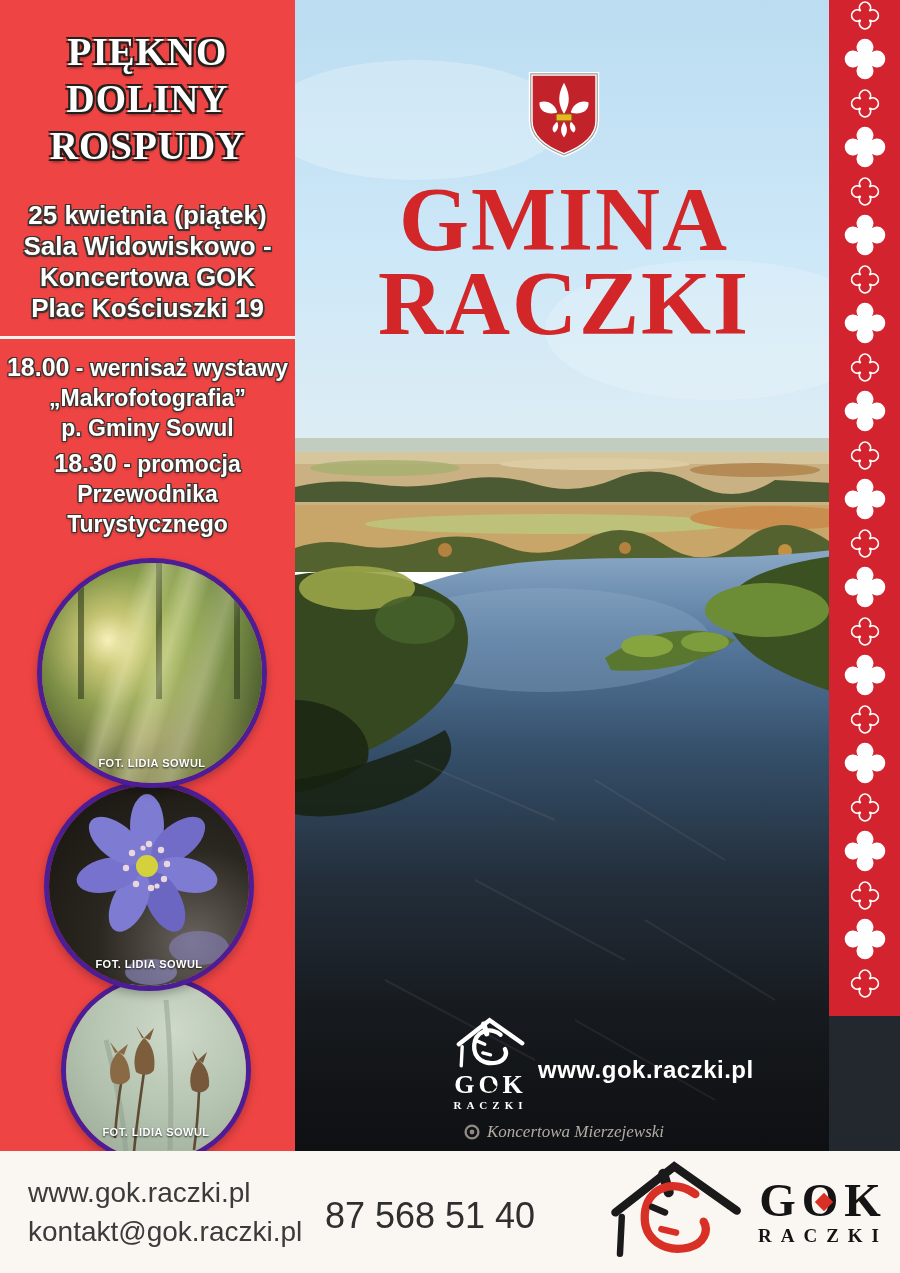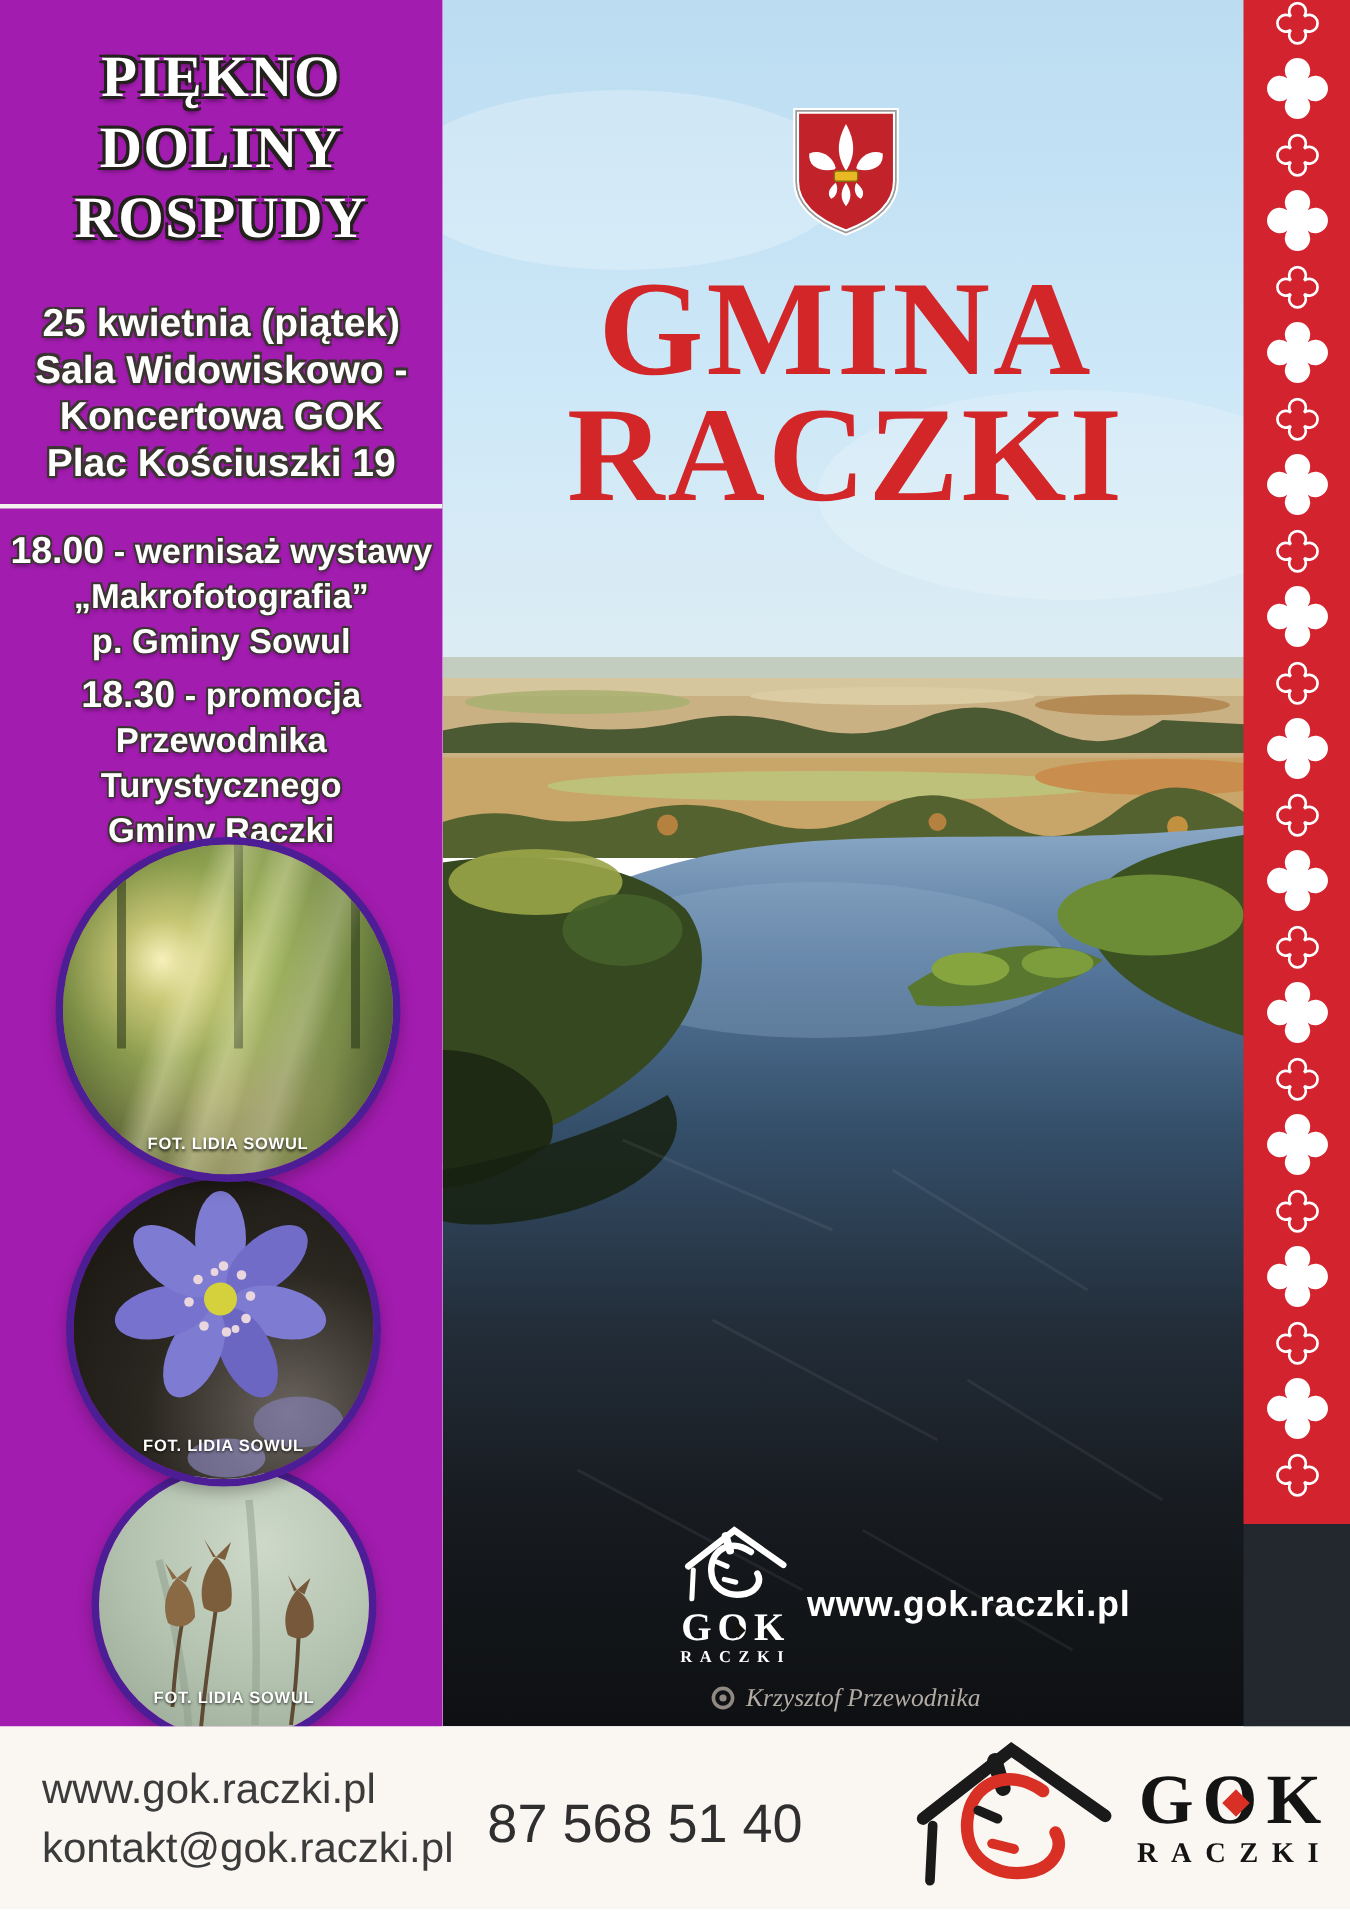--- a/index.html
+++ b/index.html
@@ -1,20 +1,20 @@
 <!DOCTYPE html>
 <html><head>
 <meta charset="utf-8">
 <style>
   html,body{margin:0;padding:0;background:#ffffff;}
   .poster{position:relative;width:900px;height:1273px;overflow:hidden;background:#fff;
           font-family:"Liberation Sans",sans-serif;}
 
   
-  .sidebar{position:absolute;left:0;top:0;width:295px;height:1151px;background:#a21caf;overflow:hidden;z-index:2;}
+  .sidebar{position:absolute;left:0;top:0;width:295px;height:1151px;background:#ef4444;overflow:hidden;z-index:2;}
   .sb-title{position:absolute;top:28px;left:0;width:100%;margin:0;text-align:center;
             font-family:"Liberation Serif",serif;font-weight:bold;font-size:39px;line-height:47px;
             color:#fff;letter-spacing:1px;
             text-shadow:-2px -2px 0 #23201e,2px -2px 0 #23201e,-2px 2px 0 #23201e,2px 2px 0 #23201e,0 3px 3px rgba(0,0,0,.45);}
   .sb-title span{display:block;}
   .sb-event{position:absolute;top:200px;left:0;width:100%;text-align:center;
             font-size:26px;line-height:31px;font-weight:bold;color:#fff;
             text-shadow:-1.5px -1.5px 0 #3a3530,1.5px -1.5px 0 #3a3530,-1.5px 1.5px 0 #3a3530,1.5px 1.5px 0 #3a3530,0 2px 3px rgba(0,0,0,.4);}
   .sb-event span{display:block;}
   .sb-divider{position:absolute;top:336px;left:0;width:100%;height:3px;background:#f4f2ee;}
@@ -105,21 +105,20 @@
     </div>
     <div class="sb-divider"></div>
     <div class="sb-item sb-item-1">
       <div><span class="time">18.00</span><span> - wernisaż wystawy</span></div>
       <div>„Makrofotografia”</div>
       <div>p. Gminy Sowul</div>
     </div>
     <div class="sb-item sb-item-2">
       <div><span class="time">18.30</span><span> - promocja</span></div>
       <div>Przewodnika Turystycznego</div>
-      <div>Gminy Raczki</div>
     </div>
 
     <div class="circle c1">
       <div class="img img-forest"></div>
       <span class="fot">FOT. LIDIA SOWUL</span>
     </div>
     <div class="circle c2">
       <div class="img img-flower"></div>
       <svg width="200" height="200" viewBox="0 0 200 200" style="position:absolute;inset:0;">
         <g transform="translate(98,80)">
@@ -264,21 +263,21 @@
       </svg>
       <span class="gok-word"><span>GOK</span><span class="o-diamond"></span></span>
       <span class="gok-sub">RACZKI</span>
     </div>
     <div class="overlay-web">www.gok.raczki.pl</div>
     <div class="credit">
       <svg width="16" height="16" viewBox="0 0 16 16">
         <circle cx="8" cy="8" r="6.4" fill="none" stroke="#8f8982" stroke-width="2.4"></circle>
         <circle cx="8" cy="8" r="2.4" fill="#8f8982"></circle>
       </svg>
-      <span>Krzysztof Przewodnika</span>
+      <span>Koncertowa Mierzejewski</span>
     </div>
   </main>
 
   <div class="strip" id="strip">
       <div class="quat" style="top: 0.5px; width: 29px; height: 29px;"><svg viewBox="-6 -6 52 52" width="100%" height="100%">
           <path d="M12,12 A10,10 0 1 1 28,12 A10,10 0 1 1 28,28 A10,10 0 1 1 12,28 A10,10 0 1 1 12,12 Z" fill="none" stroke="#fff" stroke-width="3.2"></path>
         </svg></div>
       <div class="quat" style="top: 37px; width: 44px; height: 44px;"><svg viewBox="-6 -6 52 52" width="100%" height="100%">
           <path d="M12,12 A10,10 0 1 1 28,12 A10,10 0 1 1 28,28 A10,10 0 1 1 12,28 A10,10 0 1 1 12,12 Z" fill="#fff"></path>
         </svg></div>

